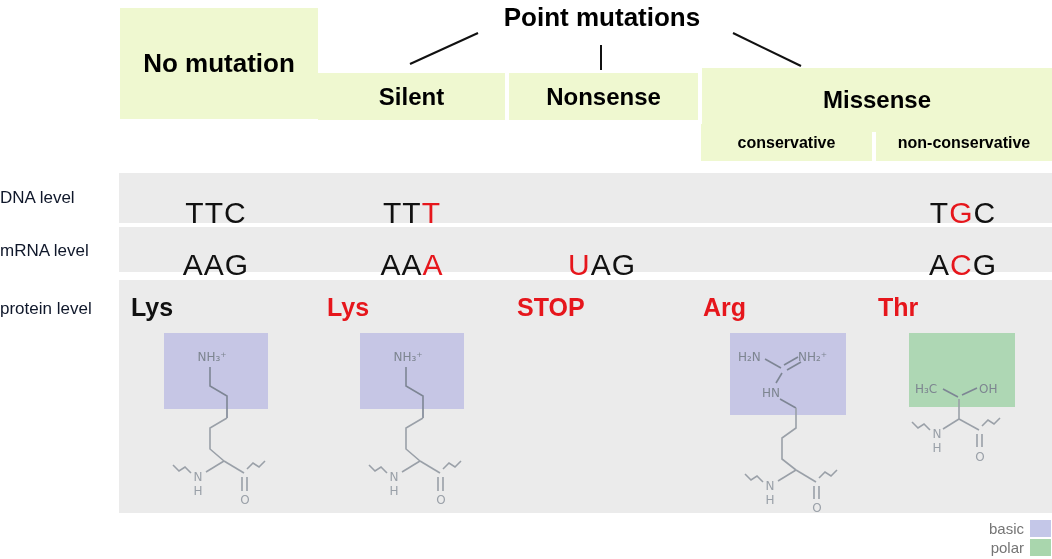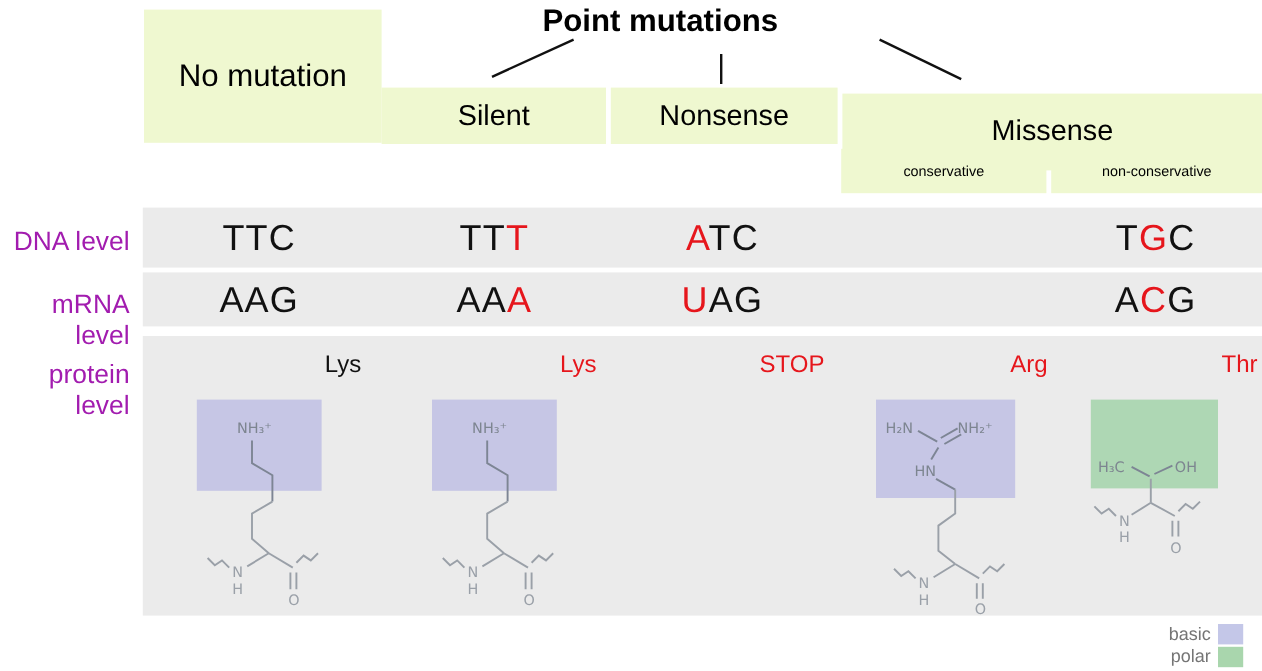--- a/index.html
+++ b/index.html
@@ -1,50 +1,50 @@
 <!DOCTYPE html>
 <html><head>
 <meta charset="utf-8">
 <style>
   html,body { margin:0; padding:0; background:#fff; }
   .stage { position:relative; width:1052px; height:559px; background:#ffffff;
            font-family:"Liberation Sans", sans-serif; overflow:hidden; }
 
-  .title { position:absolute; left:452px; top:2px; width:300px; 
+  .title { position:absolute; left:452px; top:2px; width:300px; text-align:center;
            font-size:26px; font-weight:bold; color:#000; }
 
   .lines-svg { position:absolute; left:0; top:0; }
 
   .ybox { position:absolute; background:#eff8d0; display:flex; align-items:center;
           justify-content:center; color:#000; }
-  .ybox.main { font-weight:normal; font-size:24px; }
-  .ybox.sub  { font-size:12px; font-weight:normal; }
+  .ybox.main { font-weight:bold; font-size:24px; }
+  .ybox.sub  { font-size:16px; font-weight:bold; }
 
   .grayrow { position:absolute; background:#ebebeb; }
 
-  .rowlabel { position:absolute; left:0; width:108px; text-align:right;
-              font-size:22px; color:#a21caf; }
+  .rowlabel { position:absolute; left:0; width:108px; 
+              font-size:17px; color:#0f172a; }
 
   .codon { position:absolute; width:170px; text-align:center; font-size:30px;
-           color:#111; letter-spacing:1px; white-space:nowrap; }
+           color:#111; letter-spacing:1px; white-space:nowrap;margin-top:14px; }
   .hot { color:#e6161c; }
 
-  .protein { position:absolute; width:170px; text-align:right; font-size:20px;
-             font-weight:normal; color:#111; }
+  .protein { position:absolute; width:170px; text-align:left; font-size:25px;
+             font-weight:bold; color:#111; }
   .protein.red { color:#e6161c; }
 
   .struct { position:absolute; }
   .hl-basic { fill:#c6c6e5; }
   .hl-polar { fill:#aed7b4; }
   .bond { stroke:#9aa0a8; stroke-width:1.6; fill:none; }
   .bond.dark { stroke:#7d8594; }
   .chem { font-family:"DejaVu Sans", sans-serif; font-size:12px; fill:#7d8590; }
   .chem-light { font-family:"DejaVu Sans", sans-serif; font-size:12px; fill:#9aa0a8; }
 
-  .legend-row { position:absolute; right:16px; display:flex; align-items:center;
+  .legend-row { position:absolute; right:1px; display:flex; align-items:center;
                 height:18px;justify-content:flex-end; }
   .legend-label { font-size:15px; color:#757575; margin-right:6px; }
   .legend-swatch { width:21px; height:17px; display:inline-block; }
   .legend-swatch.basic { background:#c4c7e8; }
   .legend-swatch.polar { background:#a9d6ad; }
 </style>
 </head>
 <body>
 
 <div class="stage">
@@ -53,35 +53,34 @@
 
   <svg class="lines-svg" width="1052" height="75">
     <line x1="478" y1="33" x2="410" y2="64" stroke="#111" stroke-width="2"></line>
     <line x1="601" y1="45" x2="601" y2="70" stroke="#111" stroke-width="2"></line>
     <line x1="733" y1="33" x2="801" y2="66" stroke="#111" stroke-width="2"></line>
   </svg>
 
   <div class="ybox main" style="left:120px; top:8px; width:198px; height:111px; font-size:26px;">No mutation</div>
   <div class="ybox main" style="left:318px; top:73px; width:187px; height:47px;">Silent</div>
   <div class="ybox main" style="left:509px; top:73px; width:189px; height:47px;">Nonsense</div>
-  <div class="ybox main" style="left:702px; top:78px; width:350px; height:64px;">Missense</div>
+  <div class="ybox main" style="left:702px; top:68px; width:350px; height:64px;">Missense</div>
   <div class="ybox sub" style="left:701px; top:124px; width:171px; height:37px;">conservative</div>
   <div class="ybox sub" style="left:876px; top:124px; width:176px; height:37px;text-align:center;">non-conservative</div>
 
   <div class="grayrow" style="left:119px; top:173px; width:933px; height:50px;"></div>
   <div class="grayrow" style="left:119px; top:227px; width:933px; height:45px;"></div>
   <div class="grayrow" style="left:119px; top:280px; width:933px; height:233px;"></div>
 
   <div class="rowlabel" style="top:188px;">DNA level</div>
   <div class="rowlabel" style="top:241px;">mRNA level</div>
   <div class="rowlabel" style="top:299px;">protein level</div>
 
   <div class="codon" style="left:131px; top:182px;"><span>TTC</span><span class="hot"></span><span></span></div>
   <div class="codon" style="left:327px; top:182px;"><span>TT</span><span class="hot">T</span><span></span></div>
-  <div class="codon" style="left:517px; top:182px;"><span class="hot">A</span><span>TC</span></div>
   <div class="codon" style="left:878px; top:182px;"><span>T</span><span class="hot">G</span><span>C</span></div>
 
   <div class="codon" style="left:131px; top:234px;"><span>AAG</span><span class="hot"></span><span></span></div>
   <div class="codon" style="left:327px; top:234px;"><span>AA</span><span class="hot">A</span><span></span></div>
   <div class="codon" style="left:517px; top:234px;"><span class="hot">U</span><span>AG</span></div>
   <div class="codon" style="left:878px; top:234px;"><span>A</span><span class="hot">C</span><span>G</span></div>
 
   <div class="protein" style="left:131px; top:293px;">Lys</div>
   <div class="protein red" style="left:327px; top:293px;">Lys</div>
   <div class="protein red" style="left:517px; top:293px;">STOP</div>

